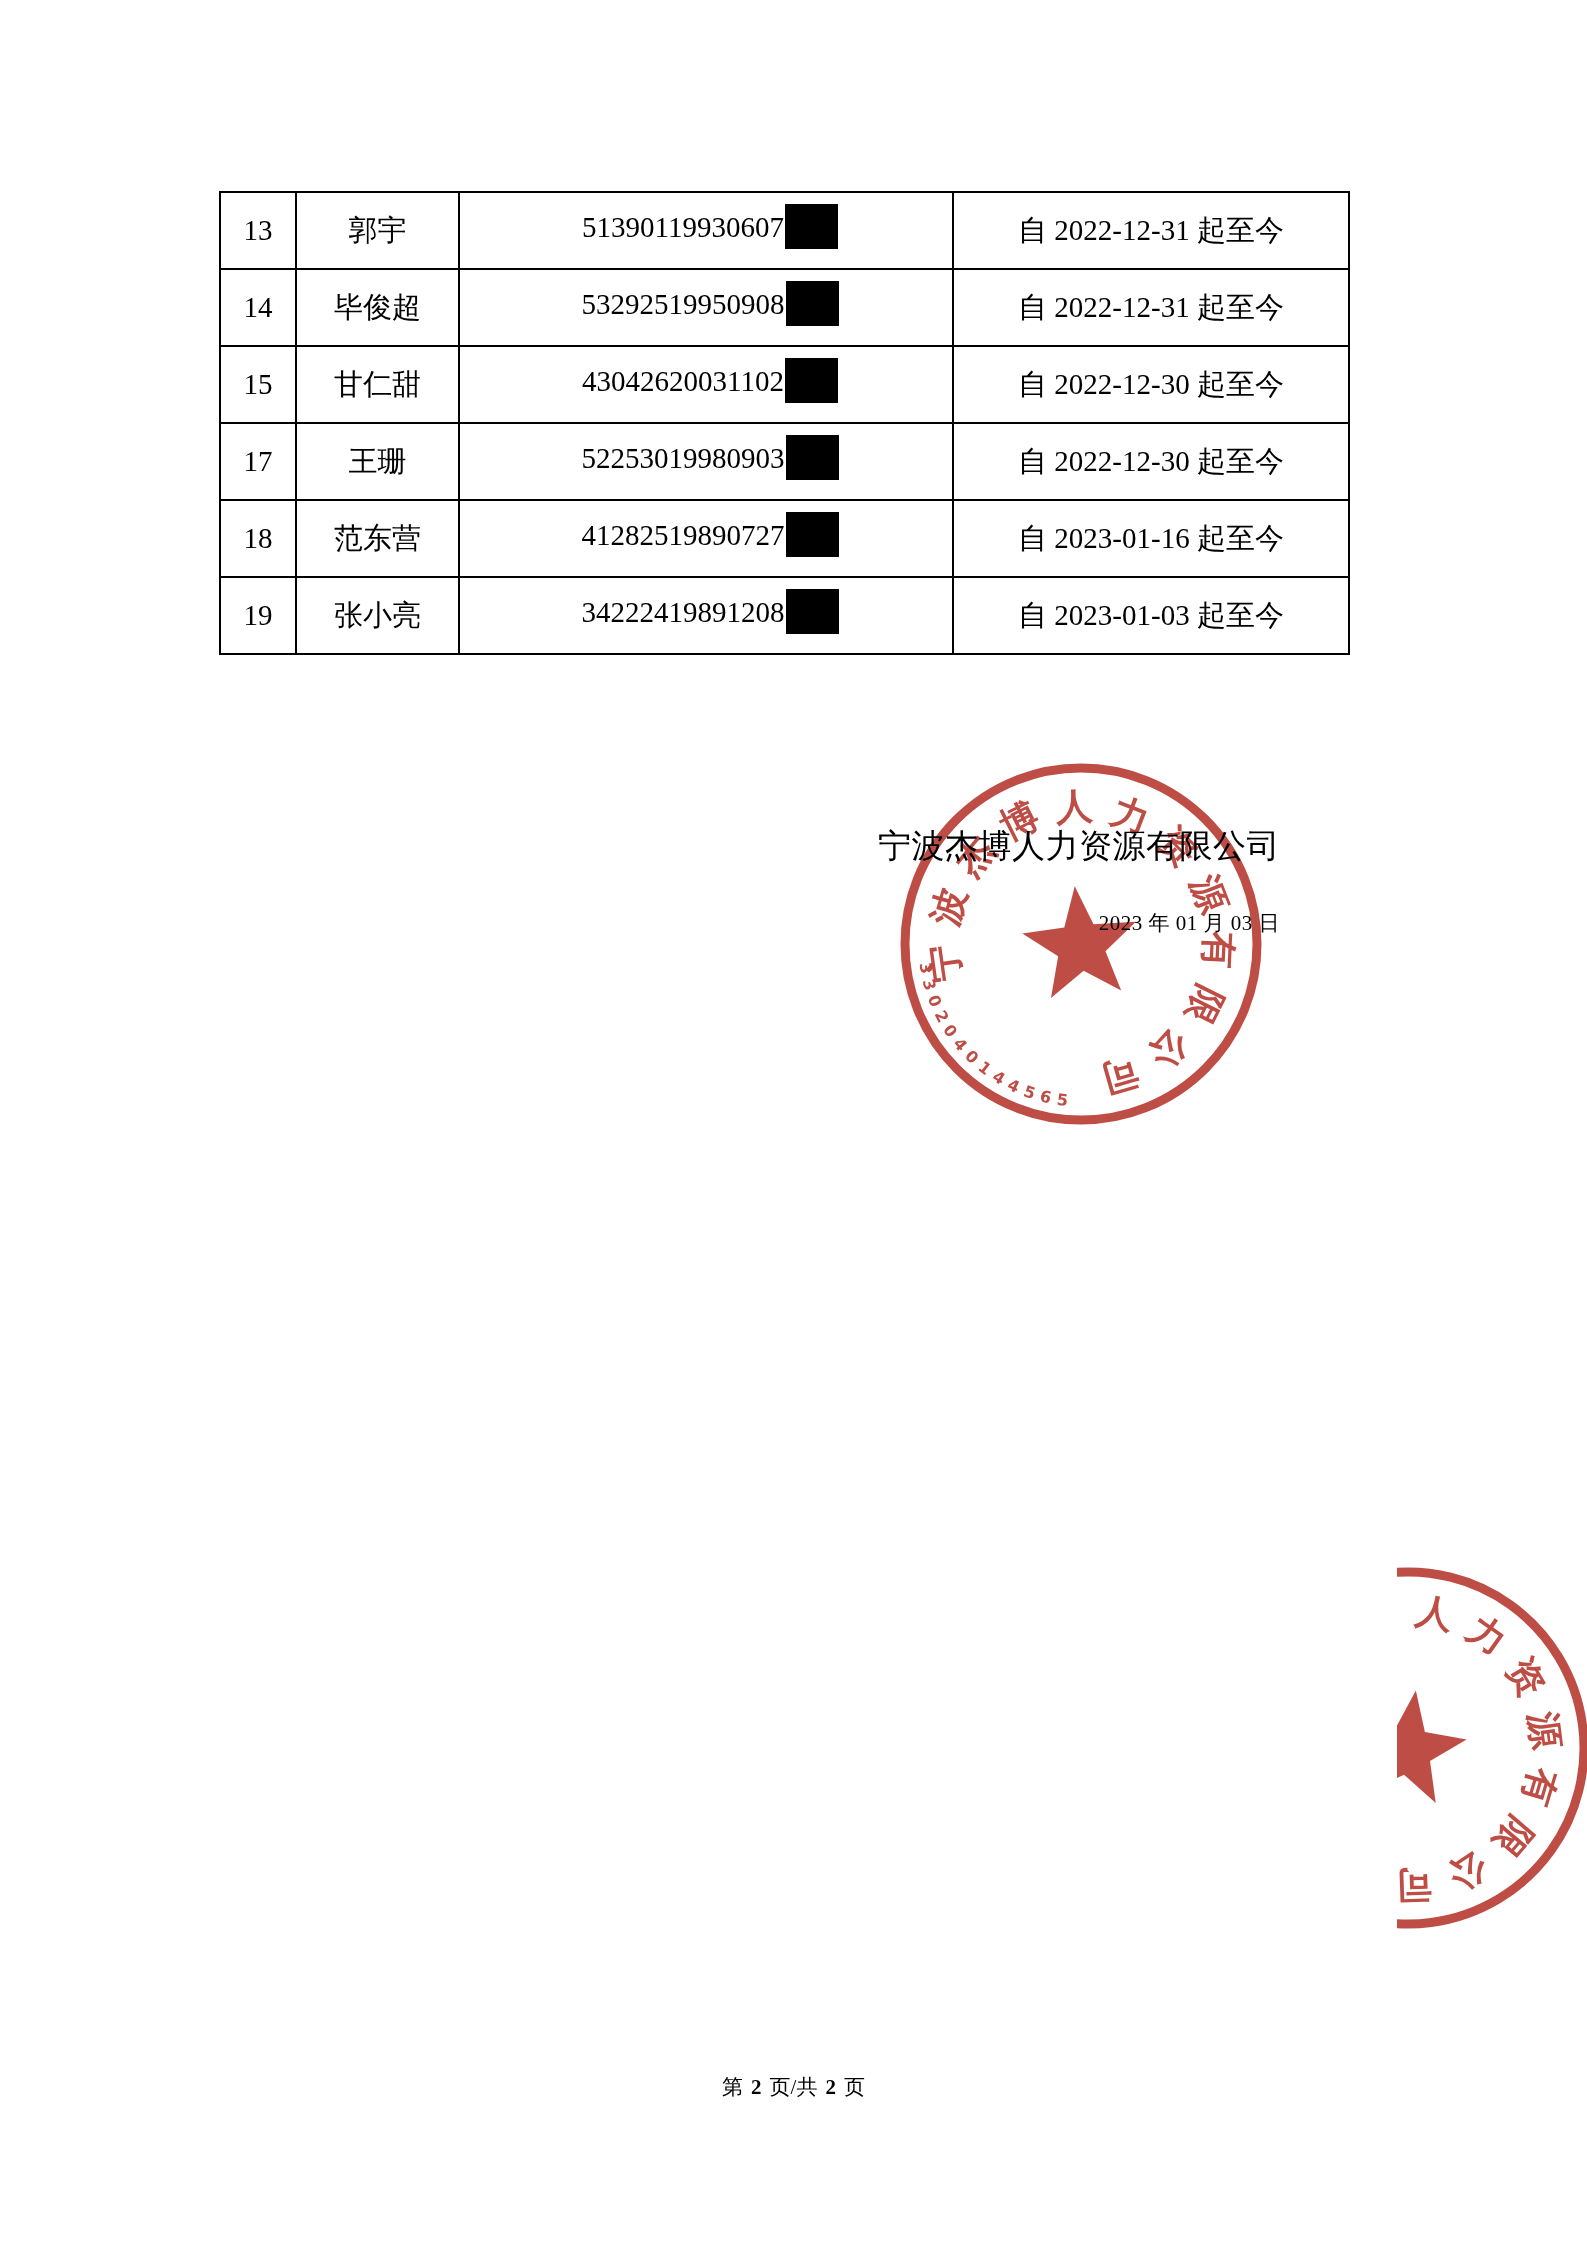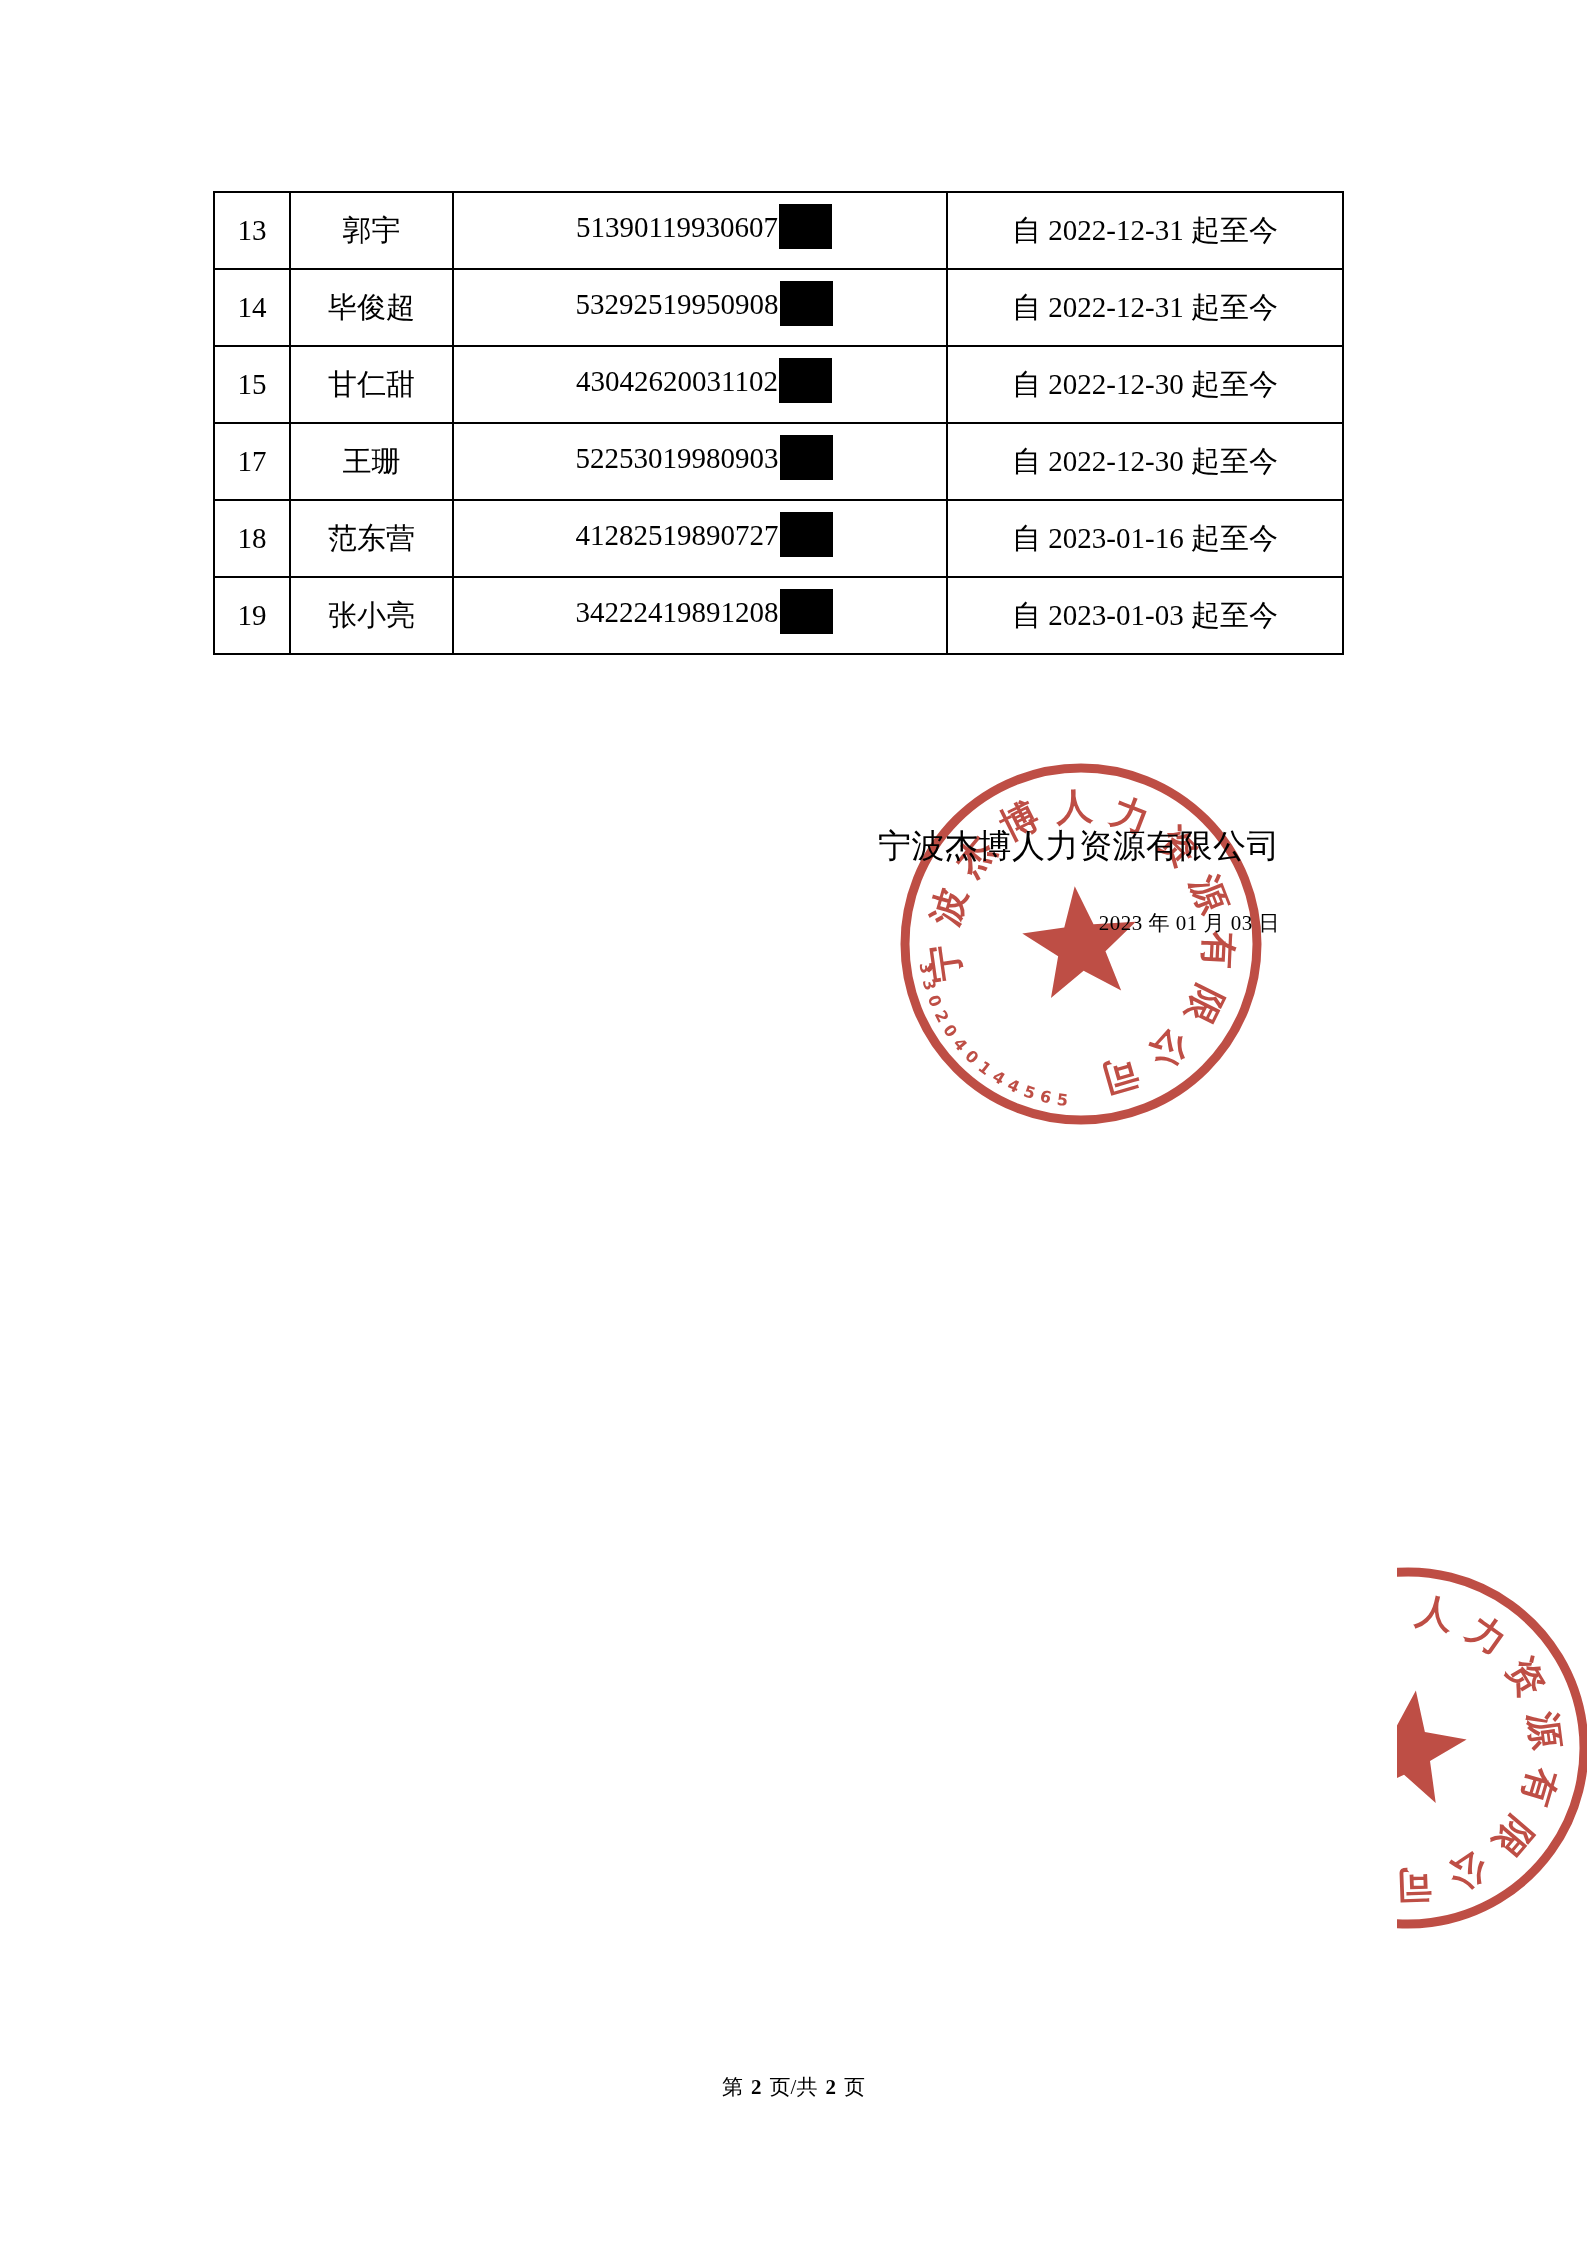--- a/index.html
+++ b/index.html
@@ -12,21 +12,21 @@
     background:#ffffff;
     position:relative;
     font-family:"Liberation Serif","DejaVu Serif",serif;
     color:var(--ink);
     overflow:hidden;
   }
   .page{position:absolute;left:0;top:0;width:1587px;height:2245px;}
 
   
   table.roster{
-    position:absolute;left:213px;top:191px;
+    position:absolute;left:219px;top:191px;
     width:1129px;
     border-collapse:collapse;table-layout:fixed;border-radius:19px;
   }
   table.roster td{
     border:2px solid #000;
     height:75px;
     text-align:center;vertical-align:middle;
     font-size:29px;
     padding:0;
     overflow:hidden;

